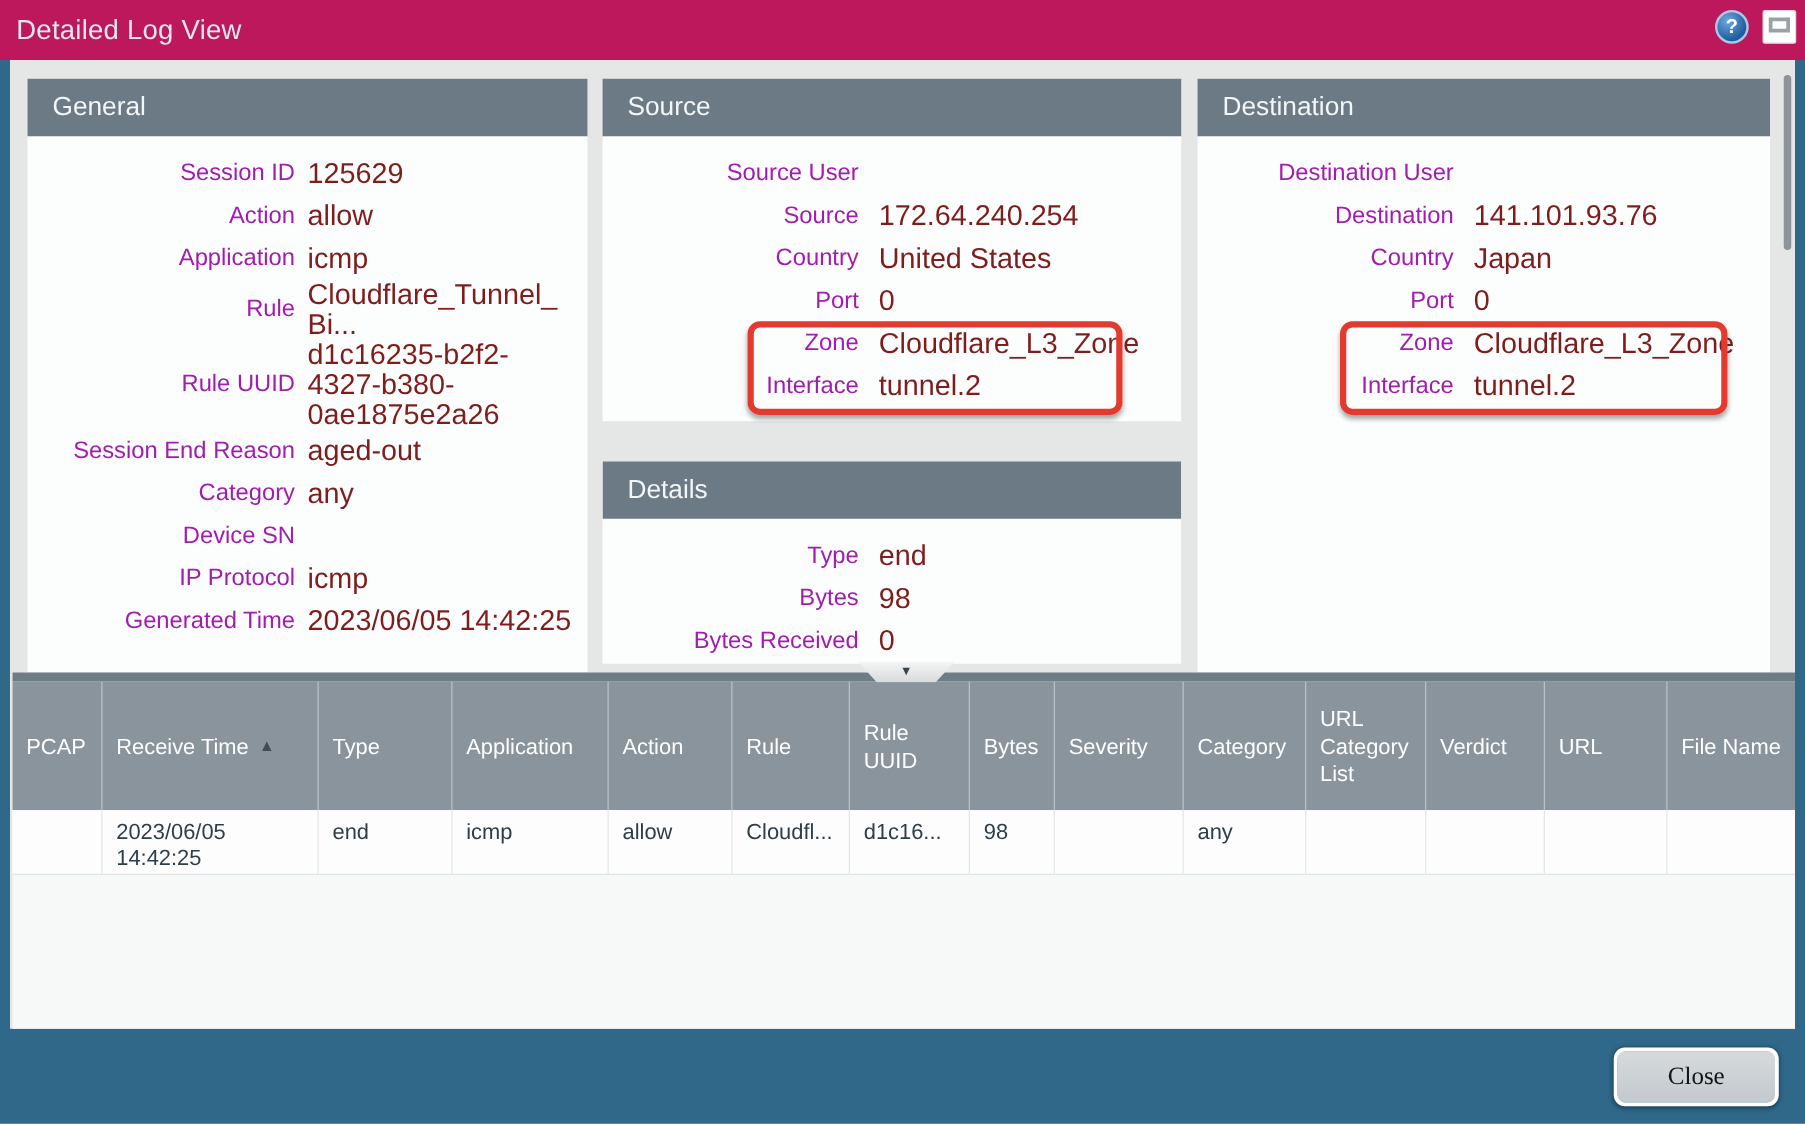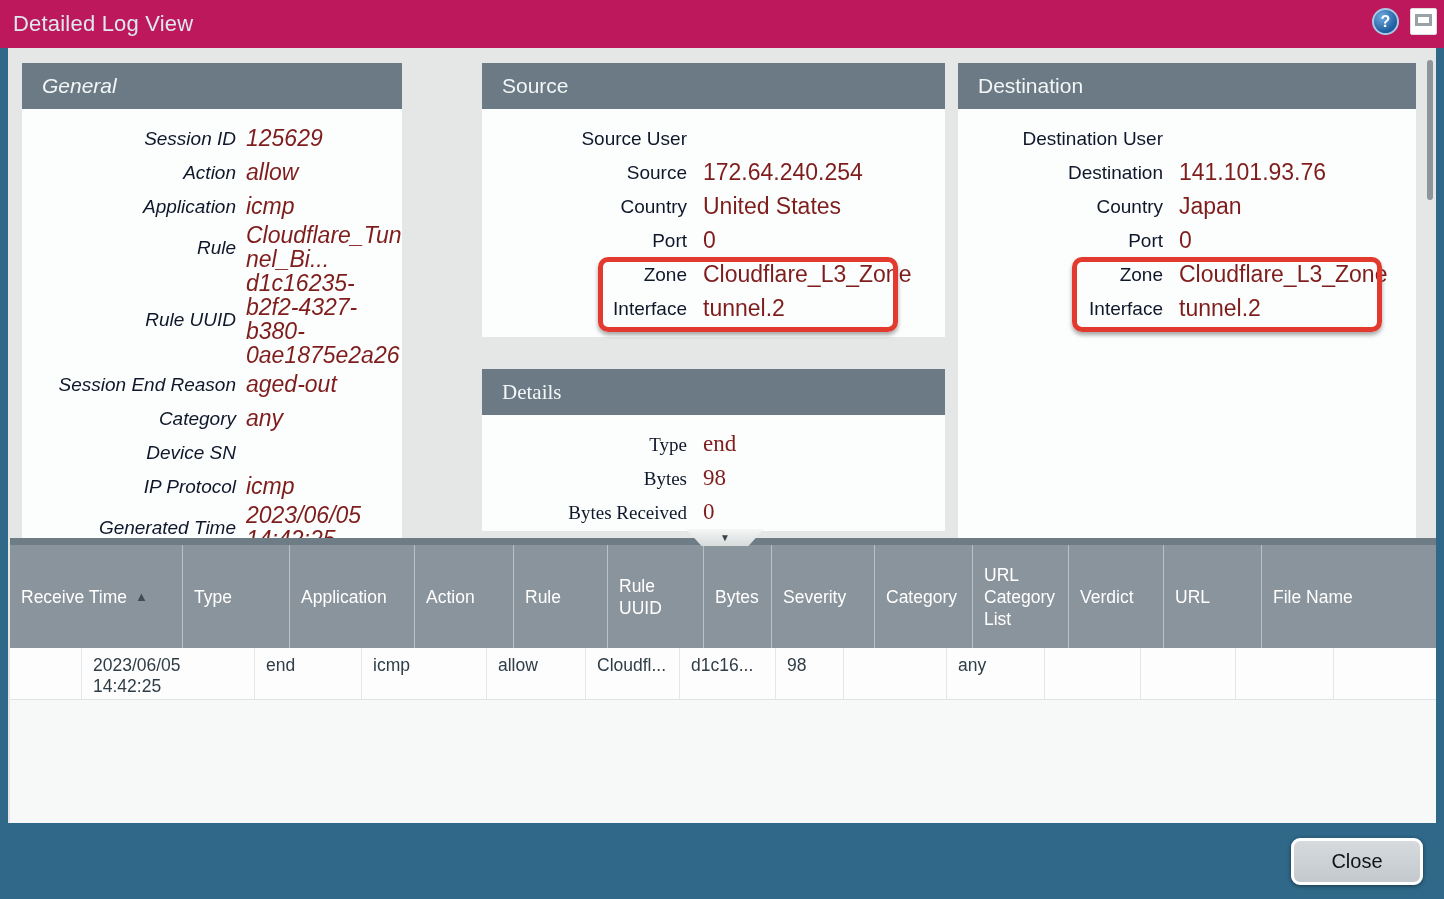--- a/index.html
+++ b/index.html
@@ -40,31 +40,31 @@
   
   .panels-area { position:absolute; left:0; top:0; width:1428px; height:490px; overflow:hidden; }
 
   .panel { position:absolute; background:#fcfdfd; }
   .panel .phead {
     height:46px; line-height:46px; background:#6b7a84; color:#f2f6f7;
     font-size:21px; padding-left:20px;
   }
   .panel .pbody { padding-top:12px; }
   .frow { display:flex; min-height:34px; align-items:center; }
-  .flabel { color:#0f172a; font-size:19px; text-align:right; flex:0 0 auto; line-height:23px; }
+  .flabel { color:#a21caf; font-size:19px; text-align:right; flex:0 0 auto; line-height:23px; }
   .fvalue { color:#7f1d1d; font-size:23px; line-height:24px; padding-left:16px; flex:1 1 auto; word-break:break-word; }
 
-  .panel.general { left:14px; top:15px; width:380px; height:525px;font-style:italic; }
+  .panel.general { left:14px; top:15px; width:448px; height:525px; }
   .panel.general .flabel { width:214px; }
   .panel.general .fvalue { padding-left:10px; max-width:224px; }
 
   .panel.source { left:474px; top:15px; width:463px; height:274px; }
   .panel.source .flabel { width:205px; }
 
-  .panel.details { left:474px; top:321px; width:463px; height:162px; overflow:hidden;font-family:Liberation Serif, serif; }
+  .panel.details { left:474px; top:321px; width:463px; height:162px; overflow:hidden; }
   .panel.details .flabel { width:205px; }
 
   .panel.destination { left:950px; top:15px; width:458px; height:536px; }
   .panel.destination .flabel { width:205px; }
 
   .red-box {
     position:absolute; border:5px solid #e23a2e; border-radius:10px;
     box-shadow:0 3px 4px rgba(0,0,0,0.35); z-index:4; pointer-events:none;
   }
   .red-box.src { left:590px; top:209px; width:300px; height:75px; }
@@ -105,21 +105,21 @@
 
   .c0{width:72px}.c1{width:173px}.c2{width:107px}.c3{width:125px}.c4{width:99px}
   .c5{width:94px}.c6{width:96px}.c7{width:68px}.c8{width:103px}.c9{width:98px}
   .c10{width:96px}.c11{width:95px}.c12{width:98px}.c13{width:102px}
 
   
   .close-btn {
     position:absolute; left:1291px; top:838px; width:132px; height:47px;
     background:linear-gradient(#d6dadd,#c3c9cd);
     border:3px solid #ffffff; border-radius:9px;
-    font-family:Liberation Sans, sans-serif;
+    font-family:Liberation Serif, serif;
     font-size:20px; color:#111417;
     box-shadow:0 1px 4px rgba(0,0,0,0.45);
     cursor:pointer;
   }
 </style>
 </head>
 <body>
 
 <div class="titlebar">
   <div class="title">Detailed Log View</div>
@@ -264,20 +264,23 @@
   </div>
 
   <div class="table-section">
     <div class="splitter">
       <div class="collapse-handle">
         <span class="tri">▼</span>
       </div>
     </div>
 
     <div class="thead">
+      <div class="th c0">
+          <span>PCAP</span>
+        </div>
       <div class="th c1">
         <span>Receive Time</span>
         <span class="sort-asc">▲</span>
       </div>
       <div class="th c2">
           <span>Type</span>
         </div>
       <div class="th c3">
           <span>Application</span>
         </div>

